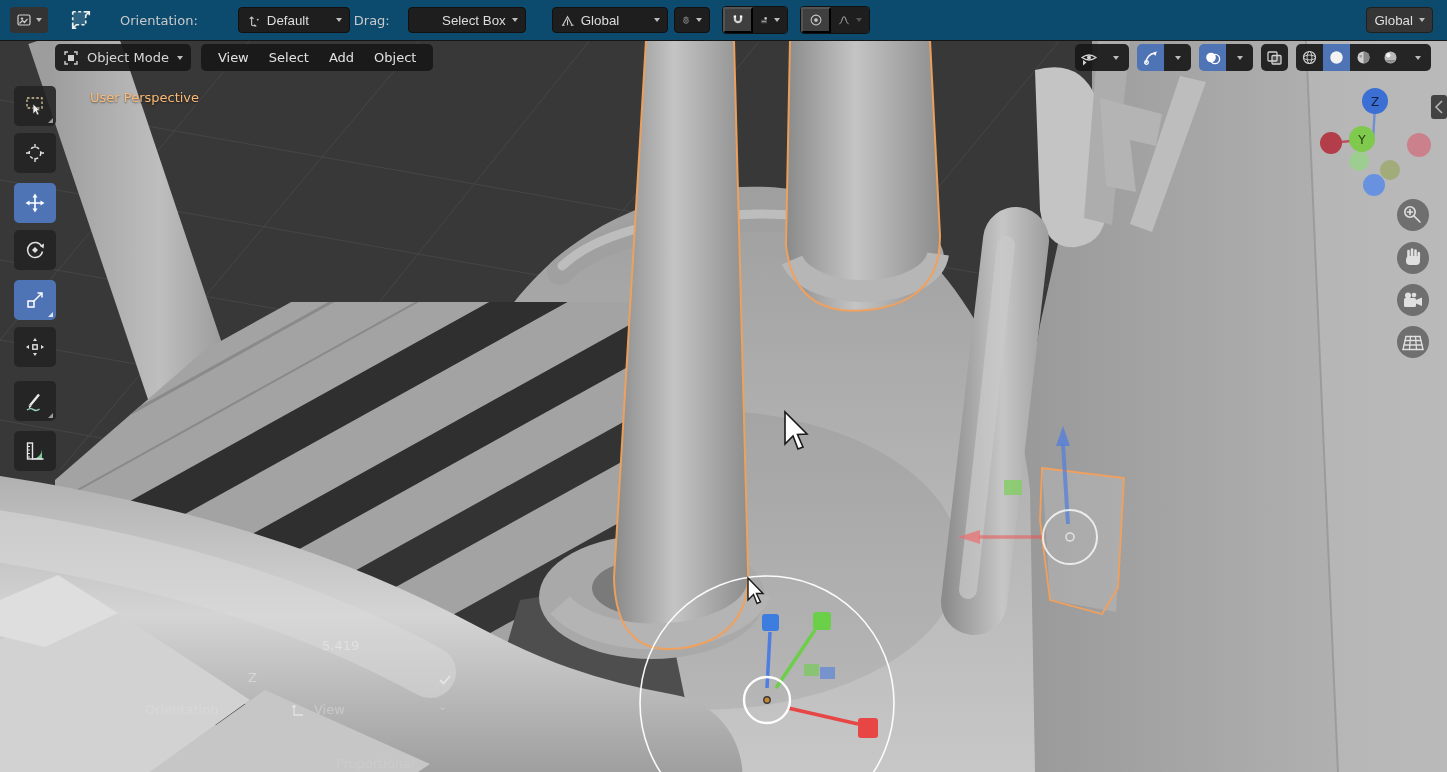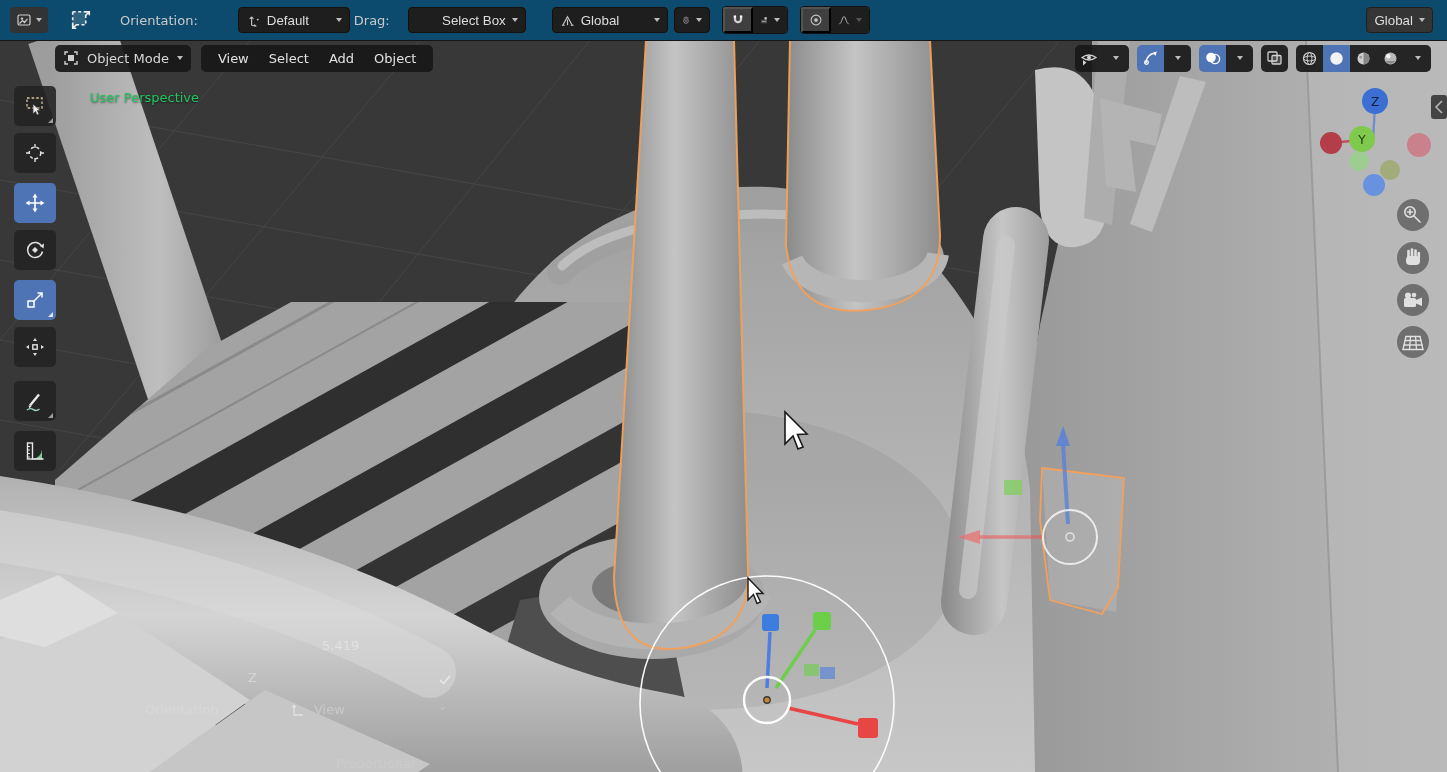--- a/index.html
+++ b/index.html
@@ -19,41 +19,41 @@
   .icon-btn{display:flex;align-items:center;gap:4px;background:#333;border:none;border-radius:4px;
             height:26px;padding:0 6px;}
   .seg{display:flex;align-items:stretch;height:26px;border-radius:4px;overflow:hidden;border:1px solid #111;}
   .seg .tog{display:flex;align-items:center;justify-content:center;width:30px;background:#3f3f3f;}
   .seg .dd{border:none;border-radius:0;background:#1e1e1e;}
   
   .viewport{position:absolute;left:0;top:40px;width:1447px;height:732px;background:#383838;}
   .scene{position:absolute;left:0;top:0;}
   
   .vp-header{position:absolute;left:12px;top:4px;right:16px;height:28px;display:flex;
-             align-items:center;gap:10px;z-index:20;padding-left:43px;}
+             align-items:flex-start;gap:10px;z-index:20;padding-left:43px;}
   .hgroup{display:flex;align-items:center;background:rgba(24,24,24,.92);border-radius:5px;
           height:27px;padding:0 8px;gap:8px;}
   .menu-item{padding:0 9px;color:#e2e2e2;background:none;border:none;font-size:13px;
              font-family:inherit;height:27px;}
   .hg-right{margin-left:auto;display:flex;gap:8px;align-items:center;}
   .ibtn{display:flex;align-items:center;justify-content:center;height:27px;min-width:27px;
         background:rgba(24,24,24,.92);}
   .ibtn.blue{background:#4f74b6;}
   .grp{display:flex;border-radius:5px;overflow:hidden;}
   .grp .ibtn{border-radius:0;}
   
   .toolbar{position:absolute;left:14px;top:46px;display:flex;flex-direction:column;gap:7px;z-index:20;}
   .tool{position:relative;width:42px;height:40px;border-radius:5px;background:rgba(34,34,34,.88);
         display:flex;align-items:center;justify-content:center;}
   .tool.active{background:#4f74b6;}
   .tool .corner{position:absolute;right:3px;bottom:3px;width:0;height:0;
         border-left:5px solid transparent;border-bottom:5px solid #9a9a9a;}
   .gap-sm{margin-top:3px;} .gap-lg{margin-top:7px;}
   
-  .ov-text{position:absolute;left:90px;top:46px;z-index:15;color:#22c55e;
+  .ov-text{position:absolute;left:90px;top:46px;z-index:15;color:#fdba74;
            text-shadow:0 1px 2px rgba(0,0,0,.55);line-height:24px;}
   
   .ghost{position:absolute;z-index:14;color:rgba(255,255,255,.55);white-space:nowrap;}
 </style>
 </head>
 <body>
 
 <div id="app">
 
   <div class="topbar">

